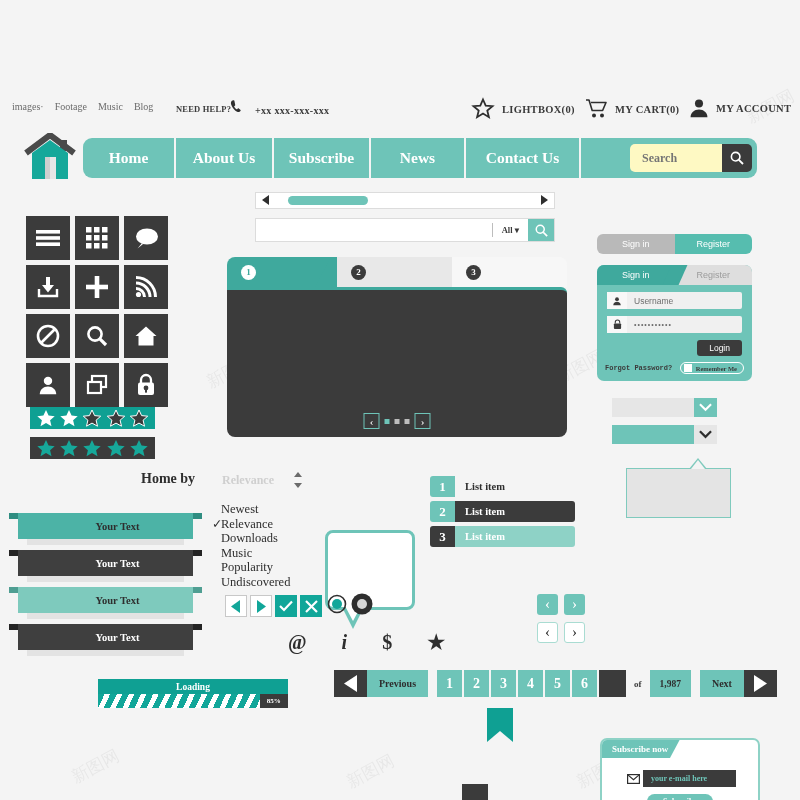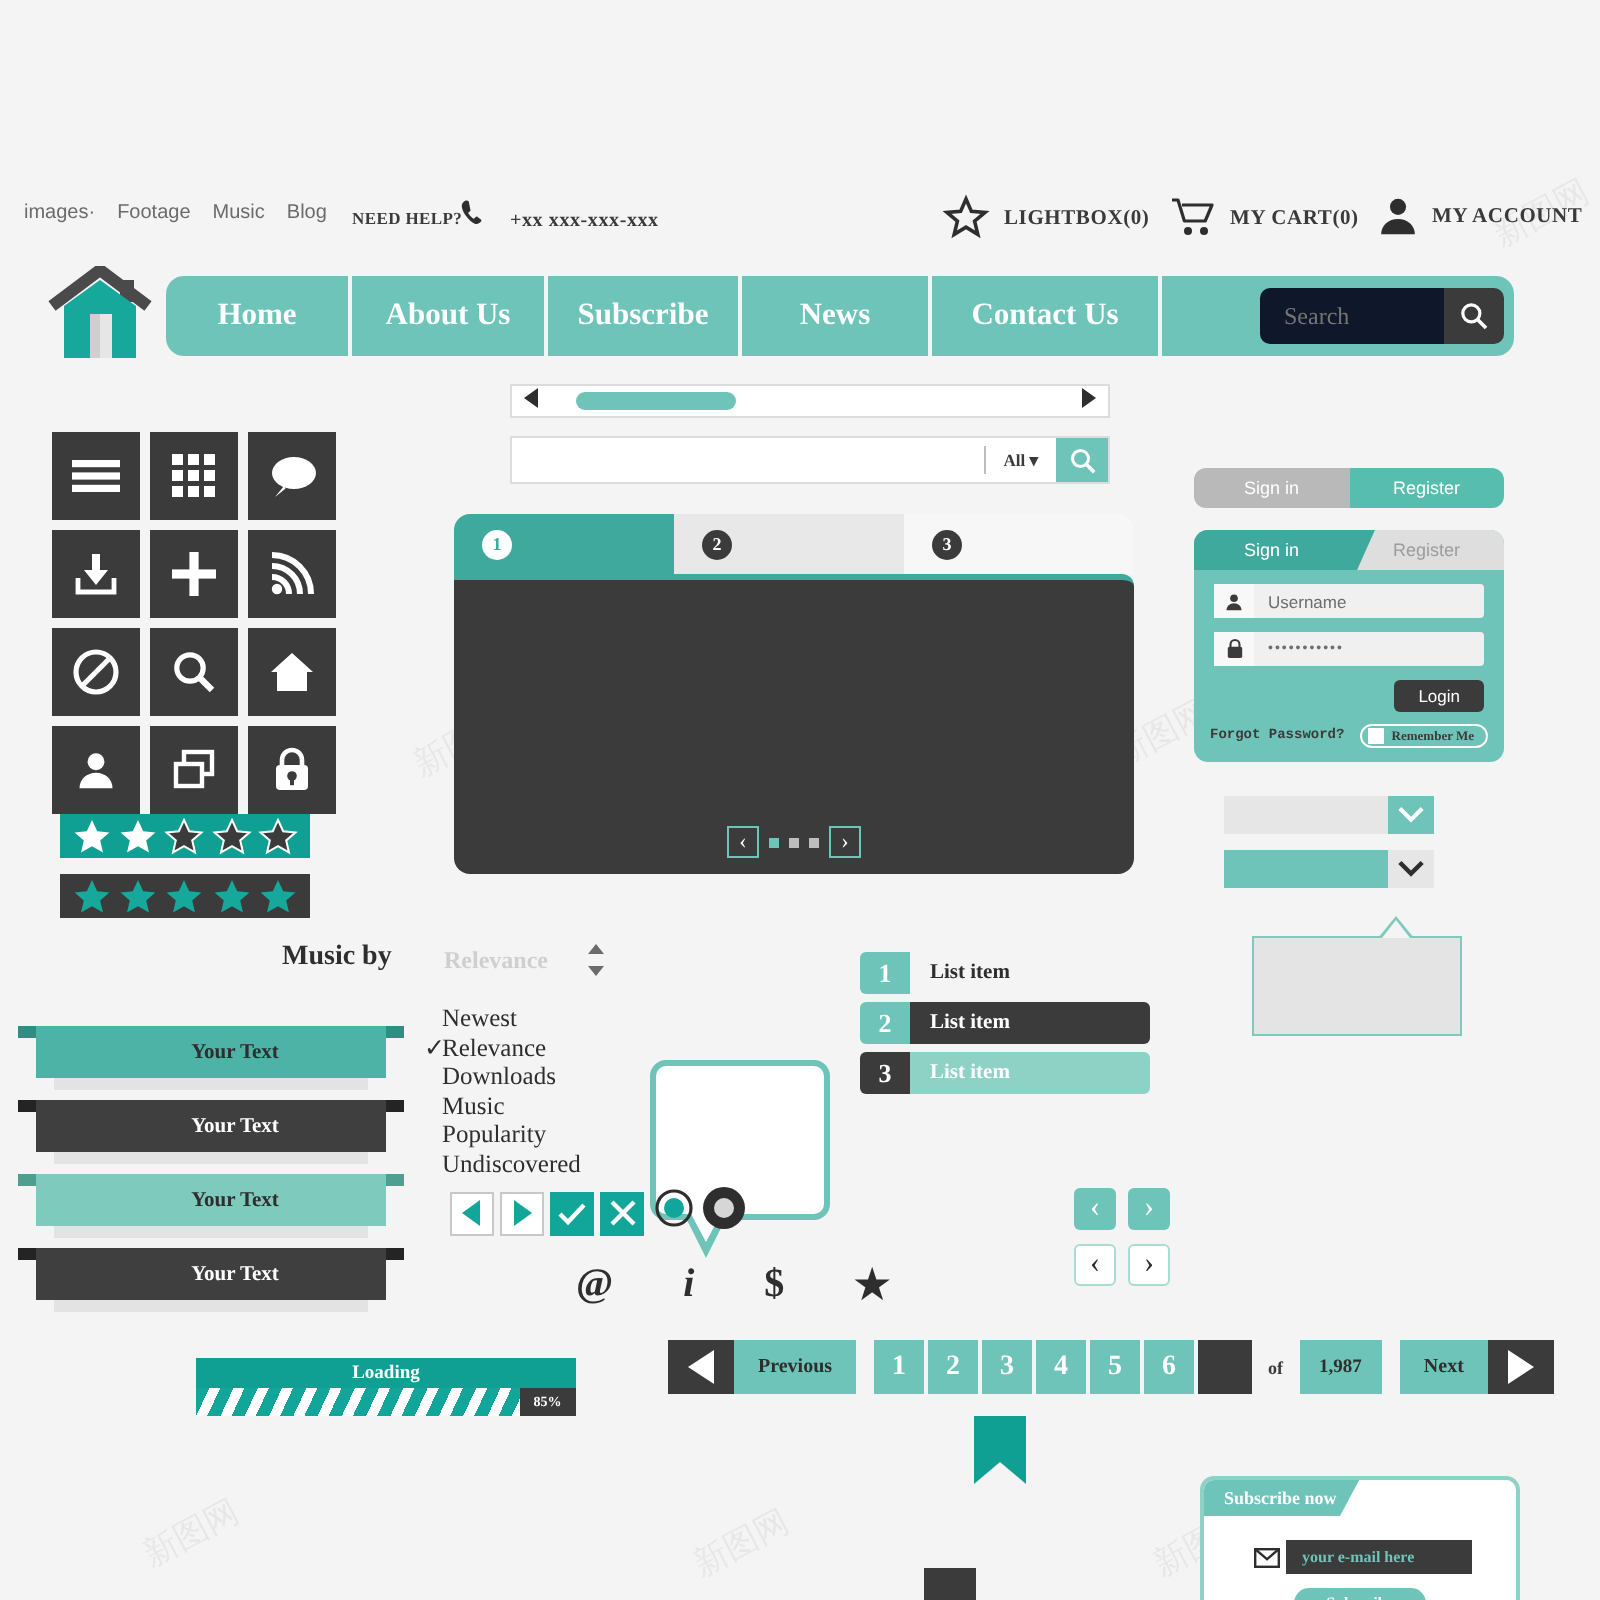--- a/index.html
+++ b/index.html
@@ -8,42 +8,42 @@
     background: #f4f4f4;
     font-family: "Liberation Serif", serif;
     position: relative;
     overflow: hidden;
   }
   .stage { position: absolute; left: 0; top: 0; width: 800px; height: 800px; }
   .abs { position: absolute; }
 
   
   .toplinks { display: flex; gap: 11px; align-items: center;
-    font-family: Liberation Sans, sans-serif; font-size: 10px; color: #6b6b6b; text-align: center; }
+    font-family: Liberation Serif, serif; font-size: 10px; color: #6b6b6b; text-align: center; }
   .toplinks span { cursor: pointer; }
   .needhelp { font-family: "Liberation Serif", serif; font-weight: bold;
     font-size: 8.5px; color: #3a3a3a; letter-spacing: .2px; }
   .phone { font-family: "Liberation Serif", serif; font-weight: bold;
     font-size: 10px; color: #3a3a3a; letter-spacing: .3px; }
   .acct-group { display: flex; align-items: center; gap: 6px; }
   .acct-label { font-family: "Liberation Serif", serif; font-weight: bold;
     font-size: 10.5px; color: #3a3a3a; letter-spacing: .3px; }
 
   
   .navbar { display: flex; align-items: stretch; height: 40px;
     background: #6ec4b8; border-radius: 9px; overflow: hidden; }
   .navitem { display: flex; align-items: center; justify-content: center;
     color: #fff; font-weight: bold; font-size: 15.5px;
     border-right: 2px solid #f4f4f4; padding: 0 13px; cursor: pointer; }
   .navitem:last-of-type { border-right: none; }
   .navsearch { display: flex; align-items: center; margin-left: auto;
     padding: 4px 5px 4px 0; }
   .navsearch input { width: 92px; height: 28px; border: none; outline: none;
-    background: #0f172a; border-radius: 5px 0 0 5px; padding-left: 12px;
-    font-family: "Liberation Serif", serif; font-weight: normal;
+    background: #fef9c3; border-radius: 5px 0 0 5px; padding-left: 12px;
+    font-family: "Liberation Serif", serif; font-weight: bold;
     font-size: 12px; color: #8b8b8b; }
   .navsearch .sbtn { width: 30px; height: 28px; background: #3b3b3b;
     border-radius: 0 5px 5px 0; display: flex; align-items: center;
     justify-content: center; cursor: pointer; }
 
   
   .scrollbar { width: 300px; height: 17px; background: #fff;
     border: 1px solid #dcdcdc; display: flex; align-items: center;
     justify-content: space-between; padding: 0 4px; }
   .scrollbar .thumb { width: 80px; height: 9px; background: #6ec4b8;
@@ -581,21 +581,21 @@
     <div class="li-row">
       <div class="li-num" style="background:#6ec4b8">2</div>
       <div class="li-txt" style="background:#3b3b3b;color:#fff">List item</div>
     </div>
     <div class="li-row">
       <div class="li-num" style="background:#3b3b3b">3</div>
       <div class="li-txt" style="background:#8ed2c6;color:#fff">List item</div>
     </div>
   </div>
 
-  <div class="abs sortby" style="left:141px;top:471px;">Music by</div>
+  <div class="abs sortby" style="left:141px;top:471px;">Home by</div>
   <div class="abs sortval" style="left:222px;top:473px;">Relevance</div>
   <div class="abs" style="left:293px;top:472px;">
     <svg width="10" height="16" viewBox="0 0 10 16">
         <path d="M5 0 L9 5 L1 5 Z" fill="#6b6b6b"></path>
         <path d="M5 16 L1 11 L9 11 Z" fill="#6b6b6b"></path>
       </svg>
   </div>
 
   <div class="abs sortlist" style="left:221px;top:502px;">
     <div style="position:relative">Newest</div>

